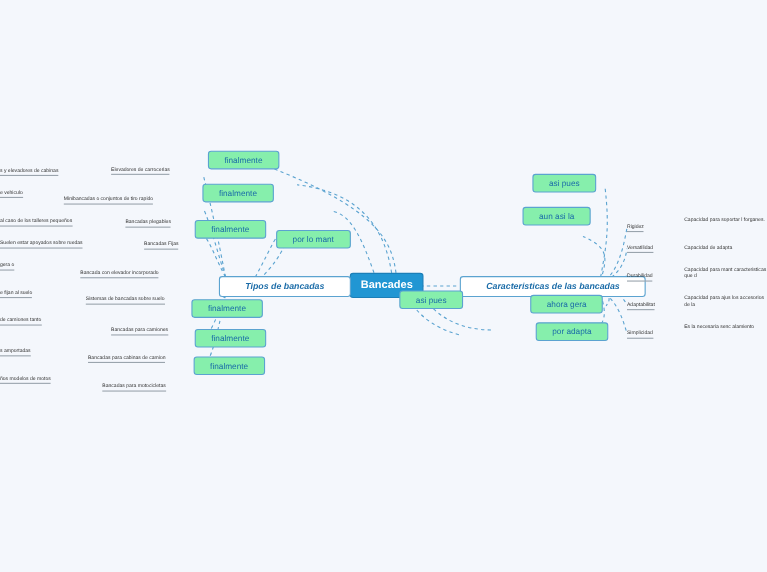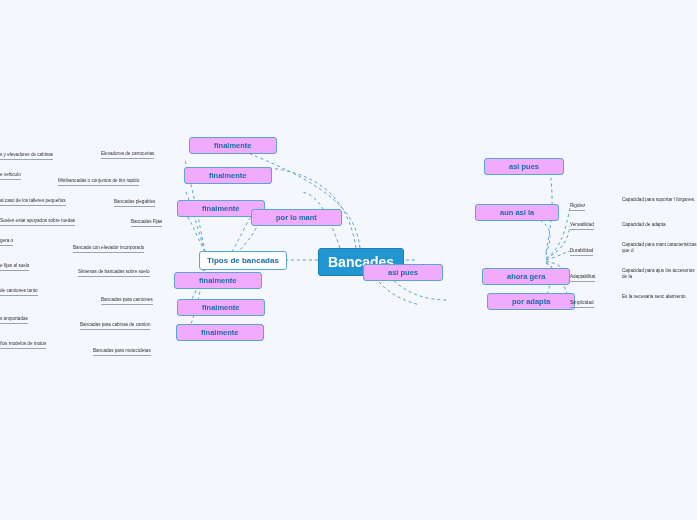--- a/index.html
+++ b/index.html
@@ -31,45 +31,46 @@
     position: absolute;
     box-sizing: border-box;
     white-space: nowrap;
   }
   
   .root-node {
     background: #2196d3;
     border: 1px solid #1b7fb8;
     border-radius: 3px;
     color: #ffffff;
-    font-size: 14px;
+    font-size: 10px;
     font-weight: bold;
     padding: 5px 9px;
     text-align: center;
   }
   
   .branch-node {
     background: #ffffff;
     border: 1px solid #5ba3d0;
     border-radius: 3px;
     color: #1b6ca8;
     font-size: 8px;
     font-weight: bold;
-    padding: 4px 7px;
+    padding: 4px 23px;
     text-align: center;
+    font-style: italic;
   }
   
   .tag-node {
-    background: #f0abfc;
+    background: #86efac;
     border: 1px solid #5ba3d0;
     border-radius: 3px;
     color: #1b6ca8;
     font-size: 7.5px;
-    font-weight: bold;
-    padding: 3px 24px;
+    font-weight: normal;
+    padding: 3px 14px;
     text-align: center;
   }
   
   .leaf {
     position: absolute;
     color: #333333;
     font-size: 4.6px;
     line-height: 1.25;
     border-bottom: 0.5px solid #9aa4ad;
     padding-bottom: 1px;
@@ -117,32 +118,33 @@
       <path d="M356,248 C350,210 330,175 270,168"></path>
       <path d="M360,248 C356,220 345,190 240,150"></path>
       <path d="M372,272 C382,290 400,300 420,305"></path>
       <path d="M386,272 C400,290 420,300 448,300"></path>
     </g>
   </svg>
 
   <div class="node root-node" style="left:318px; top:248px;">Bancades</div>
 
   <div class="node branch-node" style="left:199px; top:251px;">Tipos de bancadas</div>
+  <div class="node branch-node" style="left:418px; top:251px;">Caracteristicas de las bancadas</div>
 
   <div class="node tag-node" style="left:189px; top:137px;">finalmente</div>
   <div class="node tag-node" style="left:184px; top:167px;">finalmente</div>
   <div class="node tag-node" style="left:177px; top:200px;">finalmente</div>
   <div class="node tag-node" style="left:251px; top:209px;">por lo mant</div>
   <div class="node tag-node" style="left:174px; top:272px;">finalmente</div>
   <div class="node tag-node" style="left:177px; top:299px;">finalmente</div>
   <div class="node tag-node" style="left:176px; top:324px;">finalmente</div>
 
   <div class="node tag-node" style="left:484px; top:158px;">asi pues</div>
   <div class="node tag-node" style="left:363px; top:264px;">asi pues</div>
-  <div class="node tag-node" style="left:475px; top:204px;">aun asi la</div>
+  <div class="node tag-node" style="left:475px; top:188px;">aun asi la</div>
   <div class="node tag-node" style="left:482px; top:268px;">ahora gera</div>
   <div class="node tag-node" style="left:487px; top:293px;">por adapta</div>
 
   <div class="leaf" style="left:101px; top:151px;">Elevadores de carrocerias</div>
   <div class="leaf" style="left:58px; top:178px;">Minibancadas o conjuntos de tiro rapido</div>
   <div class="leaf" style="left:114px; top:199px;">Bancadas plegables</div>
   <div class="leaf" style="left:131px; top:219px;">Bancadas Fijas</div>
   <div class="leaf" style="left:73px; top:245px;">Bancada con elevador incorporado</div>
   <div class="leaf" style="left:78px; top:269px;">Sistemas de bancadas sobre suelo</div>
   <div class="leaf" style="left:101px; top:297px;">Bancadas para camiones</div>

